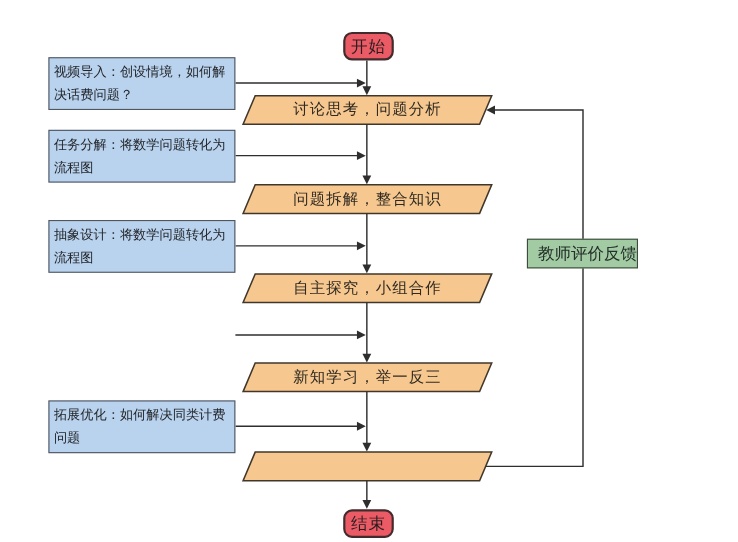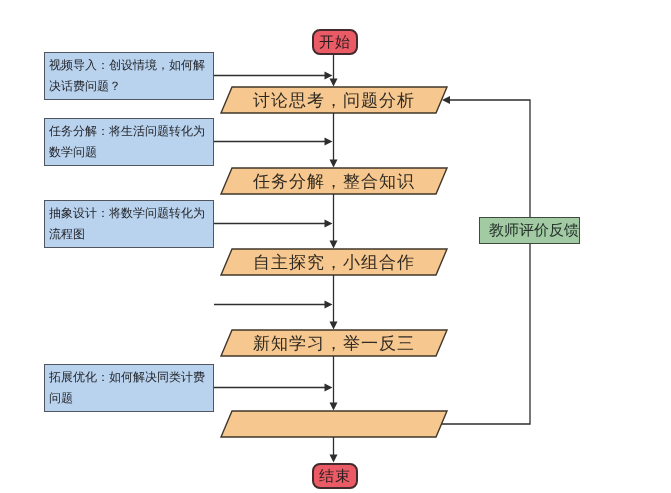--- a/index.html
+++ b/index.html
@@ -11,21 +11,21 @@
   .step-shape{fill:#f6c78e;stroke:#40372a;stroke-width:1.4;}
   .terminal{position:absolute;left:312px;width:46px;height:26px;box-sizing:border-box;
     background:#ea5b66;border:2px solid #432a2d;border-radius:8px;
     display:flex;align-items:center;justify-content:center;
     font-size:15px;color:#2b1d1f;letter-spacing:1px;}
   .note{position:absolute;left:44px;width:170px;height:48px;box-sizing:border-box;
     background:#b9d2ed;border:1.5px solid #50555e;
     padding:2px 2px 0 4px;font-size:12px;line-height:21px;color:#23262b;
     word-break:normal;}
   .step-label{position:absolute;left:221px;width:226px;height:24px;line-height:24px;
-    text-align:center;font-size:17px;color:#2f2a22;letter-spacing:1px;}
+    text-align:center;font-size:14px;color:#2f2a22;letter-spacing:1px;}
   .feedback{position:absolute;left:479px;top:217px;width:101px;height:27px;box-sizing:border-box;
     background:#a2cba3;border:1.5px solid #3f4a3e;
     display:flex;align-items:center;justify-content:flex-end;
     font-size:15px;color:#24302а;color:#24302a;}
 </style>
 </head>
 <body>
 
 <div class="canvas">
 
@@ -90,26 +90,26 @@
   </svg>
 
   <div class="terminal" style="top:29px">
     <span>开始</span>
   </div>
   <div class="terminal" style="top:463px">
     <span>结束</span>
   </div>
 
   <div class="step-label" style="top:88px">讨论思考，问题分析</div>
-  <div class="step-label" style="top:169px">任务分解，整合知识</div>
+  <div class="step-label" style="top:169px">问题拆解，整合知识</div>
   <div class="step-label" style="top:250px">自主探究，小组合作</div>
   <div class="step-label" style="top:331px">新知学习，举一反三</div>
 
   <div class="note" style="top:52px"><span>视频导入：创设情境，如何解决话费问题？</span></div>
-  <div class="note" style="top:118px"><span>任务分解：将生活问题转化为数学问题</span></div>
+  <div class="note" style="top:118px"><span>任务分解：将数学问题转化为流程图</span></div>
   <div class="note" style="top:200px"><span>抽象设计：将数学问题转化为流程图</span></div>
   <div class="note" style="top:364px"><span>拓展优化：如何解决同类计费问题</span></div>
 
   <div class="feedback">
     <span>教师评价反馈</span>
   </div>
 
 </div>
 
 </body></html>

